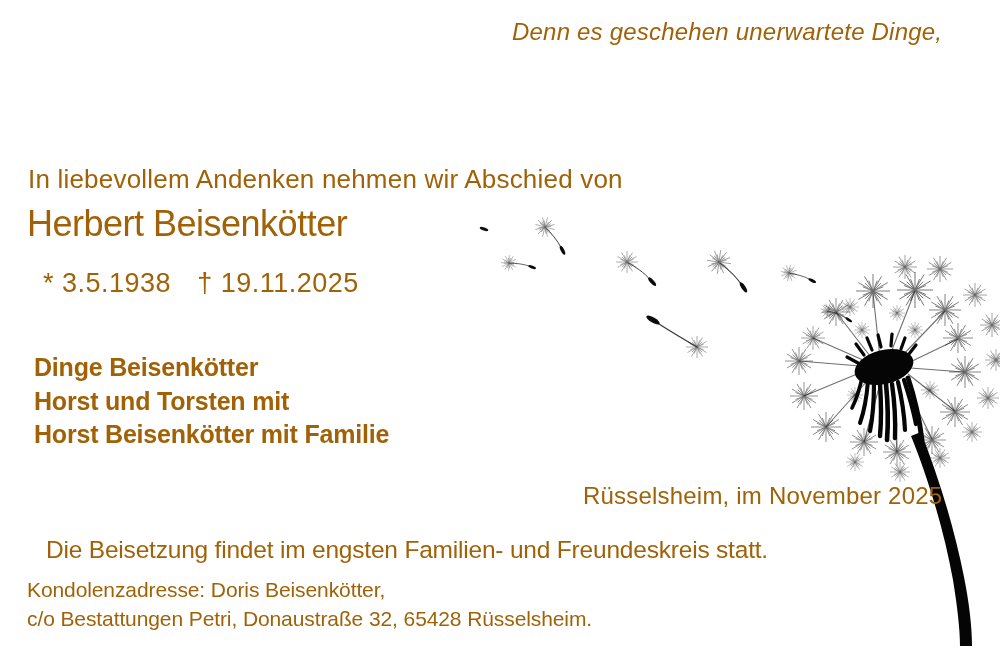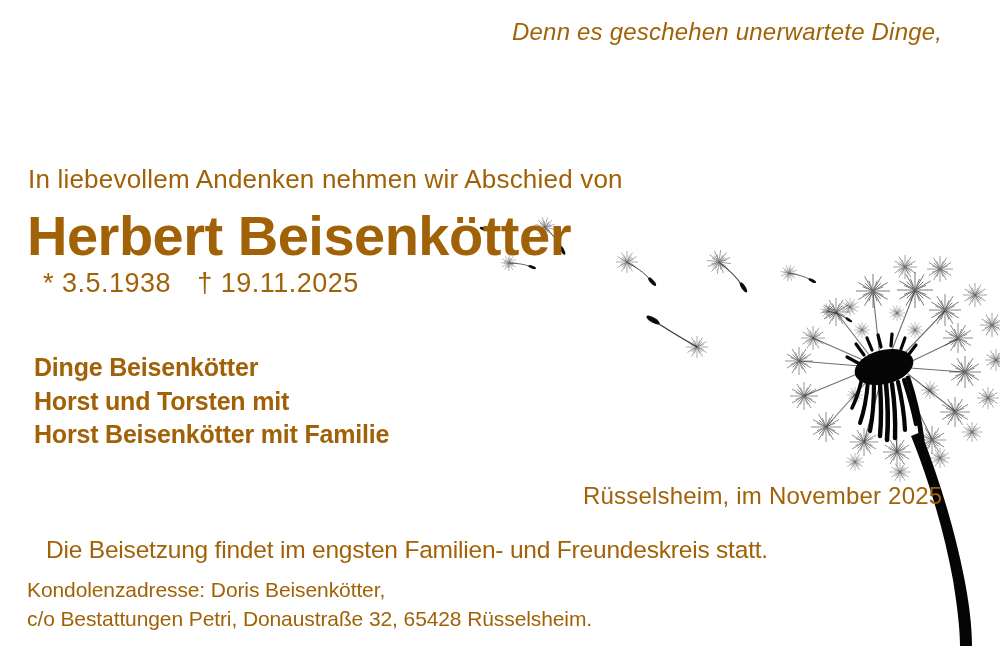--- a/index.html
+++ b/index.html
@@ -19,21 +19,21 @@
     z-index:2;
   }
   .intro{
     left:28px;top:121px;
     font-size:26px;letter-spacing:.2px;
     z-index:2;
     margin-top:43px;
   }
   .name{
     left:27px;top:203px;
-    font-size:56px;font-weight:700;letter-spacing:-.5px;
+    font-size:36px;font-weight:400;letter-spacing:-.5px;
     z-index:2;
   }
   .dates{
     left:30px;top:268px;
     font-size:27px;letter-spacing:.5px;
     z-index:2;
     margin-left:13px;
   }
   .dates .death{margin-left:26px;}
   .mourners{

